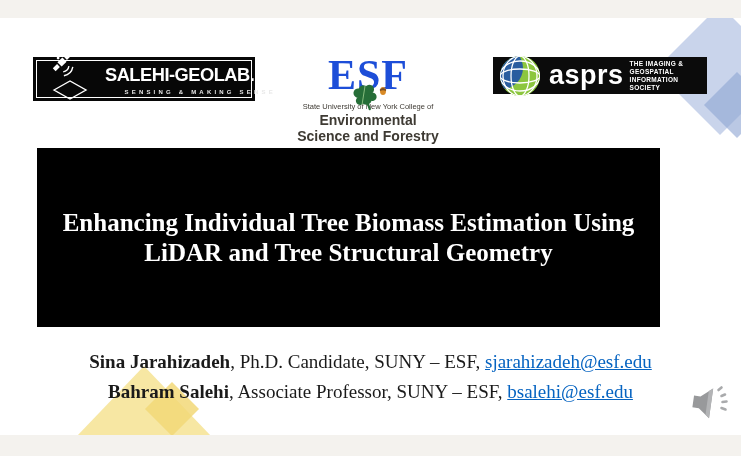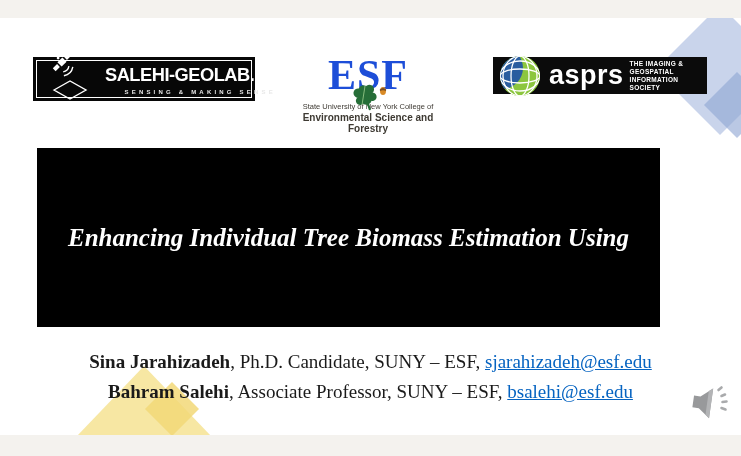--- a/index.html
+++ b/index.html
@@ -17,34 +17,34 @@
   .salehi-text{flex:1;text-align:center;color:#fff;font-family:"Liberation Sans",sans-serif;padding-right:6px;}
   .salehi-title{font-size:19px;font-weight:bold;letter-spacing:-0.5px;transform:scaleX(.96);white-space:nowrap;}
   .salehi-tagline{font-size:6px;font-weight:bold;letter-spacing:3.2px;color:#e8e8e8;margin-top:3px;white-space:nowrap;}
 
   
   .esf-logo{position:absolute;left:293px;top:54px;width:150px;text-align:center;}
   .esf-acronym{font-family:"Liberation Serif",serif;font-weight:bold;font-size:42px;line-height:42px;
                color:#1d4ed8;letter-spacing:1px;}
   .esf-leaf{position:absolute;left:52px;top:27px;width:46px;height:34px;}
   .esf-line1{font-size:7.5px;color:#3e3a33;margin-top:6px;font-family:"Liberation Sans",sans-serif;}
-  .esf-line2{font-size:10px;color:#3e3a33;font-weight:bold;font-family:"Liberation Sans",sans-serif;margin-top:1px;}
+  .esf-line2{font-size:14px;color:#3e3a33;font-weight:bold;font-family:"Liberation Sans",sans-serif;margin-top:1px;}
 
   
   .asprs-box{position:absolute;left:493px;top:57px;width:214px;height:37px;background:#0b0b0b;
              display:flex;align-items:center;padding:0;}
   .asprs-globe{width:44px;height:44px;margin-left:5px;flex:0 0 auto;}
   .asprs-name{color:#fff;font-family:"Liberation Sans",sans-serif;font-weight:bold;font-size:27px;
               line-height:27px;margin-left:7px;letter-spacing:0.5px;}
   .asprs-tag{color:#fff;font-family:"Liberation Sans",sans-serif;font-weight:bold;font-size:6.5px;
              line-height:8px;margin-left:6px;letter-spacing:0.3px;}
 
   
   .title-box{position:absolute;left:37px;top:148px;width:623px;height:179px;background:#000;
-             display:flex;flex-direction:column;align-items:center;justify-content:center;font-style:italic;}
+             display:flex;flex-direction:column;align-items:center;justify-content:center;}
   .title-line{color:#fff;font-weight:bold;font-size:25px;line-height:30px;text-align:center;
               font-family:"Liberation Serif",serif;}
 
   
   .authors{position:absolute;left:0;top:351px;width:741px;text-align:center;}
   .author-line{font-size:19px;color:#1a1a1a;margin-bottom:8px;font-family:"Liberation Serif",serif;}
   .author-name{font-weight:bold;}
   .author-email{color:#0563c1;text-decoration:underline;cursor:pointer;}
 
   
@@ -132,20 +132,21 @@
     </svg>
     <div class="asprs-name">asprs</div>
     <div class="asprs-tag">
       <div>THE IMAGING &amp; GEOSPATIAL</div>
       <div>INFORMATION SOCIETY</div>
     </div>
   </div>
 
   <div class="title-box">
     <div class="title-line">Enhancing Individual Tree Biomass Estimation Using</div>
+    <div class="title-line">LiDAR and Tree Structural Geometry</div>
   </div>
 
   <div class="authors">
     <div class="author-line"><span class="author-name">Sina Jarahizadeh</span><span>, Ph.D. Candidate, SUNY – ESF, </span><a class="author-email">sjarahizadeh@esf.edu</a></div>
     <div class="author-line"><span class="author-name">Bahram Salehi</span><span>, Associate Professor, SUNY – ESF, </span><a class="author-email">bsalehi@esf.edu</a></div>
   </div>
 
   <svg class="speaker" viewBox="0 0 46 46">
     <g transform="rotate(8 23 23)">
       <path d="M26,7 L26,37 L14.5,28.5 L8,28.5 L8,16.5 L14.5,16.5 Z" fill="#98999b"></path>

